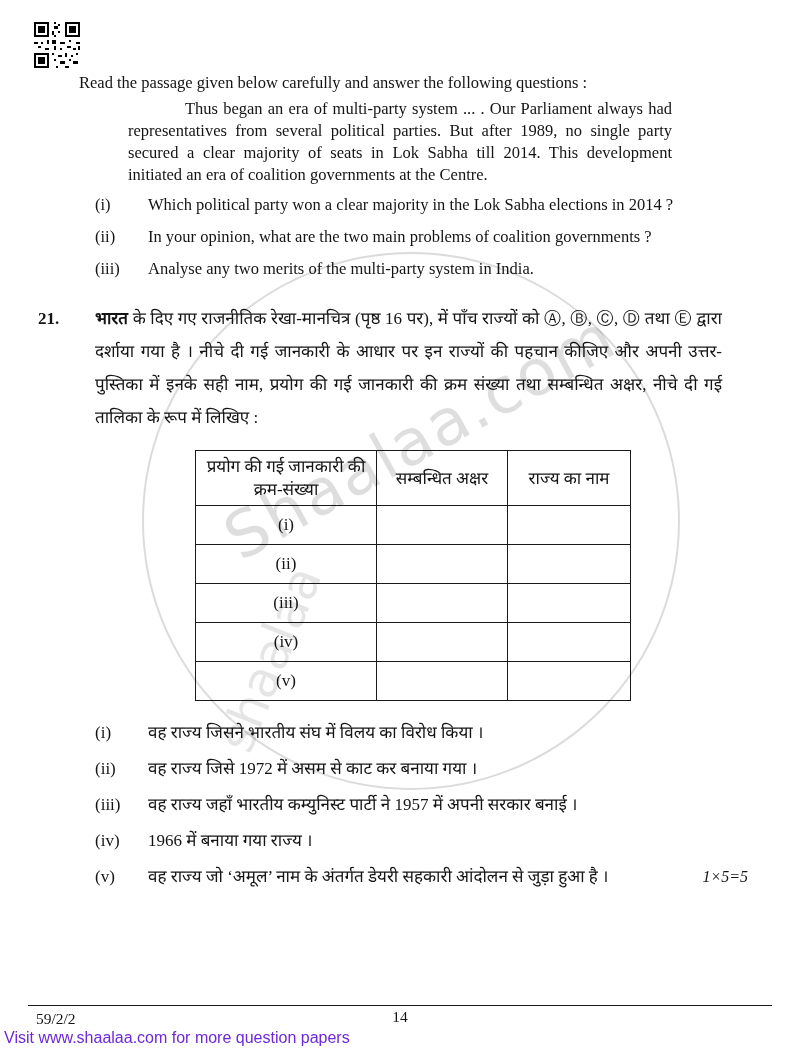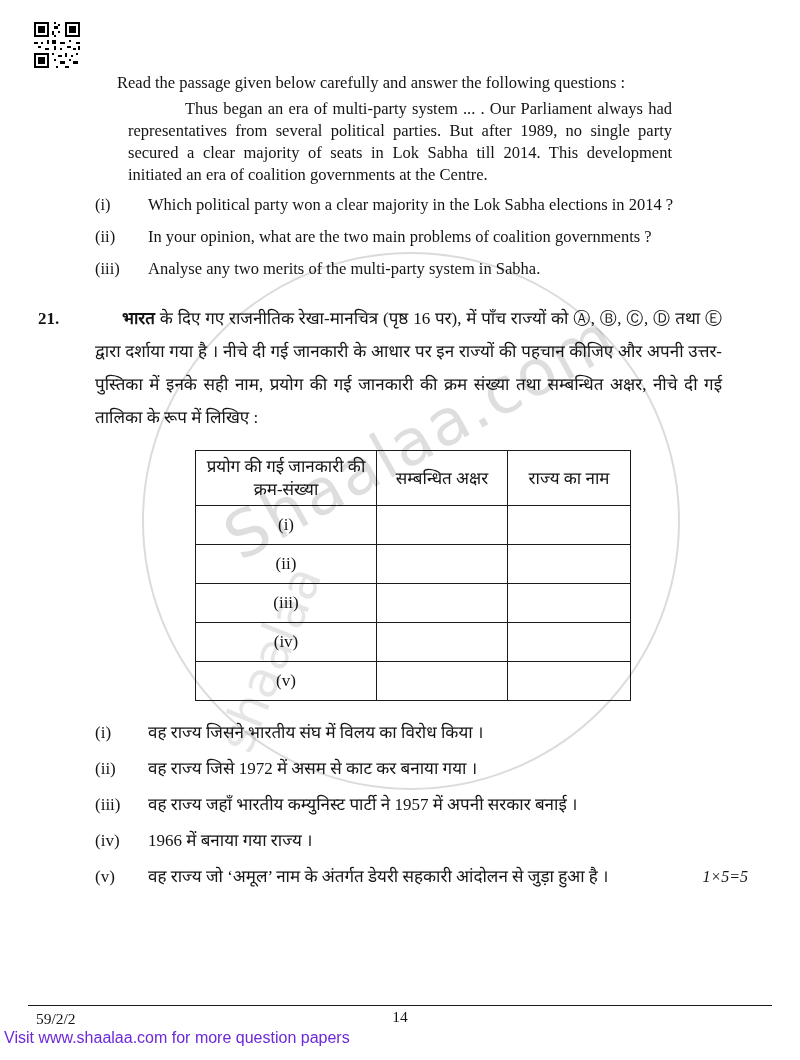--- a/index.html
+++ b/index.html
@@ -22,34 +22,34 @@
   }
   .wm-side {
     position:absolute; left:120px; top:630px; width:300px; text-align:center;
     transform:rotate(-68deg); font-size:50px;
     color:rgba(0,0,0,0.10); font-family:"DejaVu Sans", sans-serif;
     pointer-events:none; z-index:4; white-space:nowrap;
   }
   
   .content { position:absolute; top:70px; left:0; width:800px; z-index:2; }
   .intro {
-    margin:0 78px 0 117px; font-size:16.5px; line-height:26px; text-align:justify;
+    margin:0 78px 0 79px; font-size:16.5px; line-height:26px; text-align:justify;
   }
   .passage {
     margin:2px 128px 0 128px; font-size:16.5px; line-height:22px;
     text-align:justify; text-indent:57px;
   }
   .q-row { display:flex; margin:6px 78px 0 95px; font-size:16.5px; line-height:26px; }
   .q-num { width:53px; flex-shrink:0; }
   .q-text { flex:1; text-align:justify; }
   
   .q21 { display:flex; margin:20px 78px 0 38px; font-size:17px; line-height:33px; }
   .q21-num { width:57px; flex-shrink:0; font-weight:bold; }
   .q21-text { flex:1; text-align:justify; }
-  .q21-text b { font-weight:bold;margin-left:27px; }
+  .q21-text b { font-weight:bold; }
   
   table.info {
     border-collapse:collapse; margin:16px 0 0 195px; font-size:17px;
   }
   table.info td {
     border:1.5px solid #1a1a1a; text-align:center; vertical-align:middle; padding:2px 6px;
   }
   td.c1 { width:168px; }
   td.c2 { width:118px; }
   td.c3 { width:110px; }
@@ -139,21 +139,21 @@
   <div class="q-row">
     <span class="q-num">(i)</span>
     <span class="q-text">Which political party won a clear majority in the Lok Sabha elections in 2014 ?</span>
   </div>
   <div class="q-row">
     <span class="q-num">(ii)</span>
     <span class="q-text">In your opinion, what are the two main problems of coalition governments ?</span>
   </div>
   <div class="q-row">
     <span class="q-num">(iii)</span>
-    <span class="q-text">Analyse any two merits of the multi-party system in Sabha.</span>
+    <span class="q-text">Analyse any two merits of the multi-party system in India.</span>
   </div>
 
   <div class="q21">
     <span class="q21-num">21.</span>
     <span class="q21-text"><b>भारत</b><span> के दिए गए राजनीतिक रेखा-मानचित्र (पृष्ठ 16 पर), में पाँच राज्यों को Ⓐ, Ⓑ, Ⓒ, Ⓓ तथा Ⓔ द्वारा दर्शाया गया है । नीचे दी गई जानकारी के आधार पर इन राज्यों की पहचान कीजिए और अपनी उत्तर-पुस्तिका में इनके सही नाम, प्रयोग की गई जानकारी की क्रम संख्या तथा सम्बन्धित अक्षर, नीचे दी गई तालिका के रूप में लिखिए :</span></span>
   </div>
 
   <table class="info">
     <tbody>
         <tr class="hdr">

